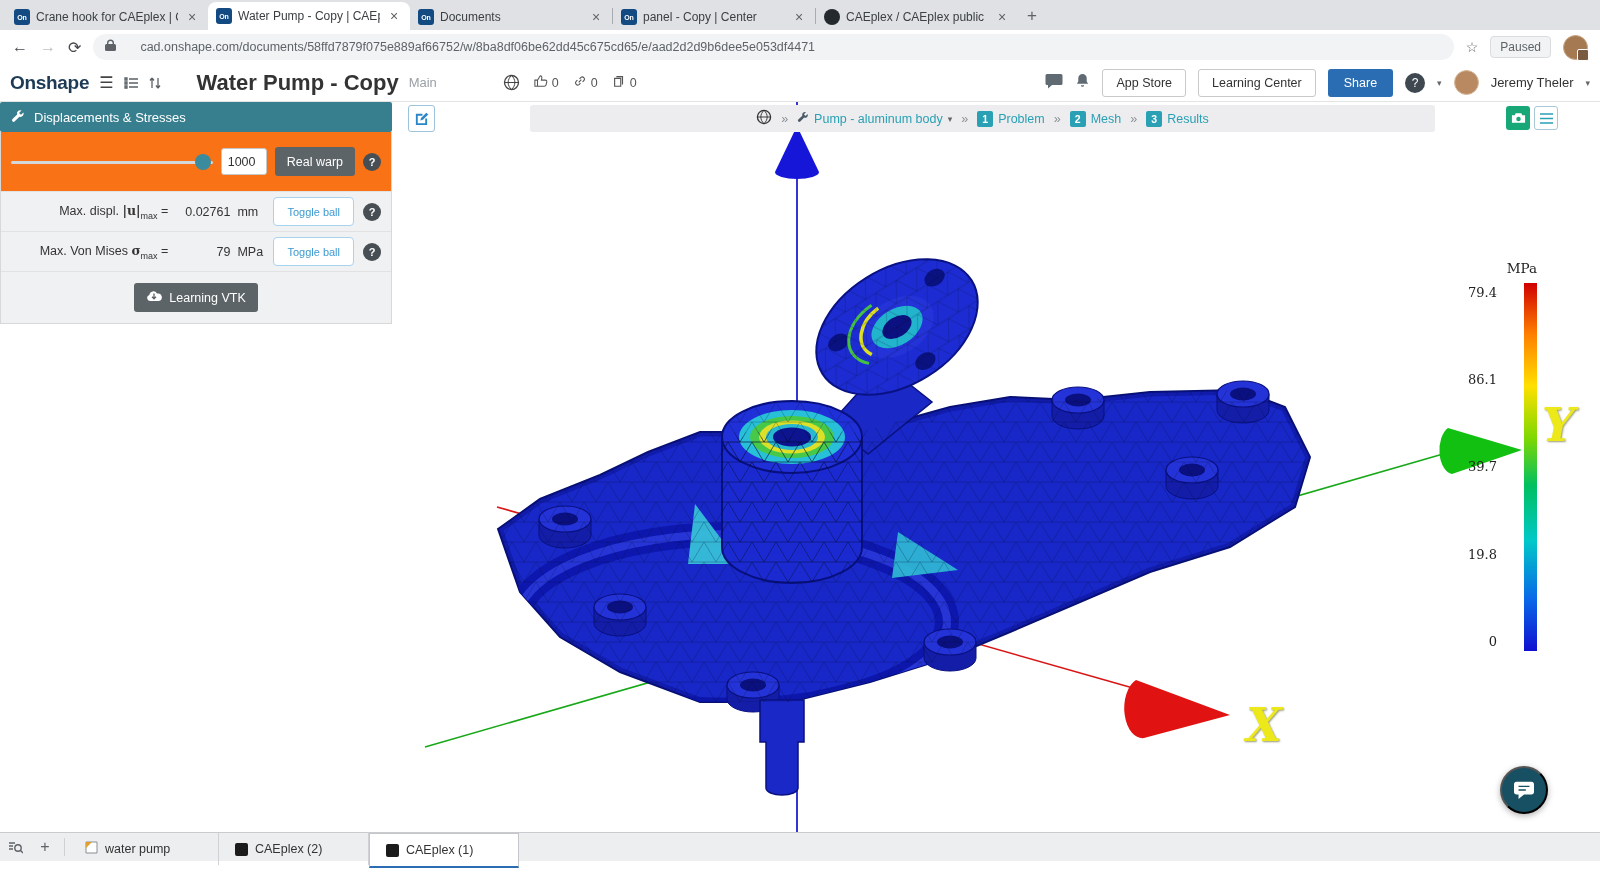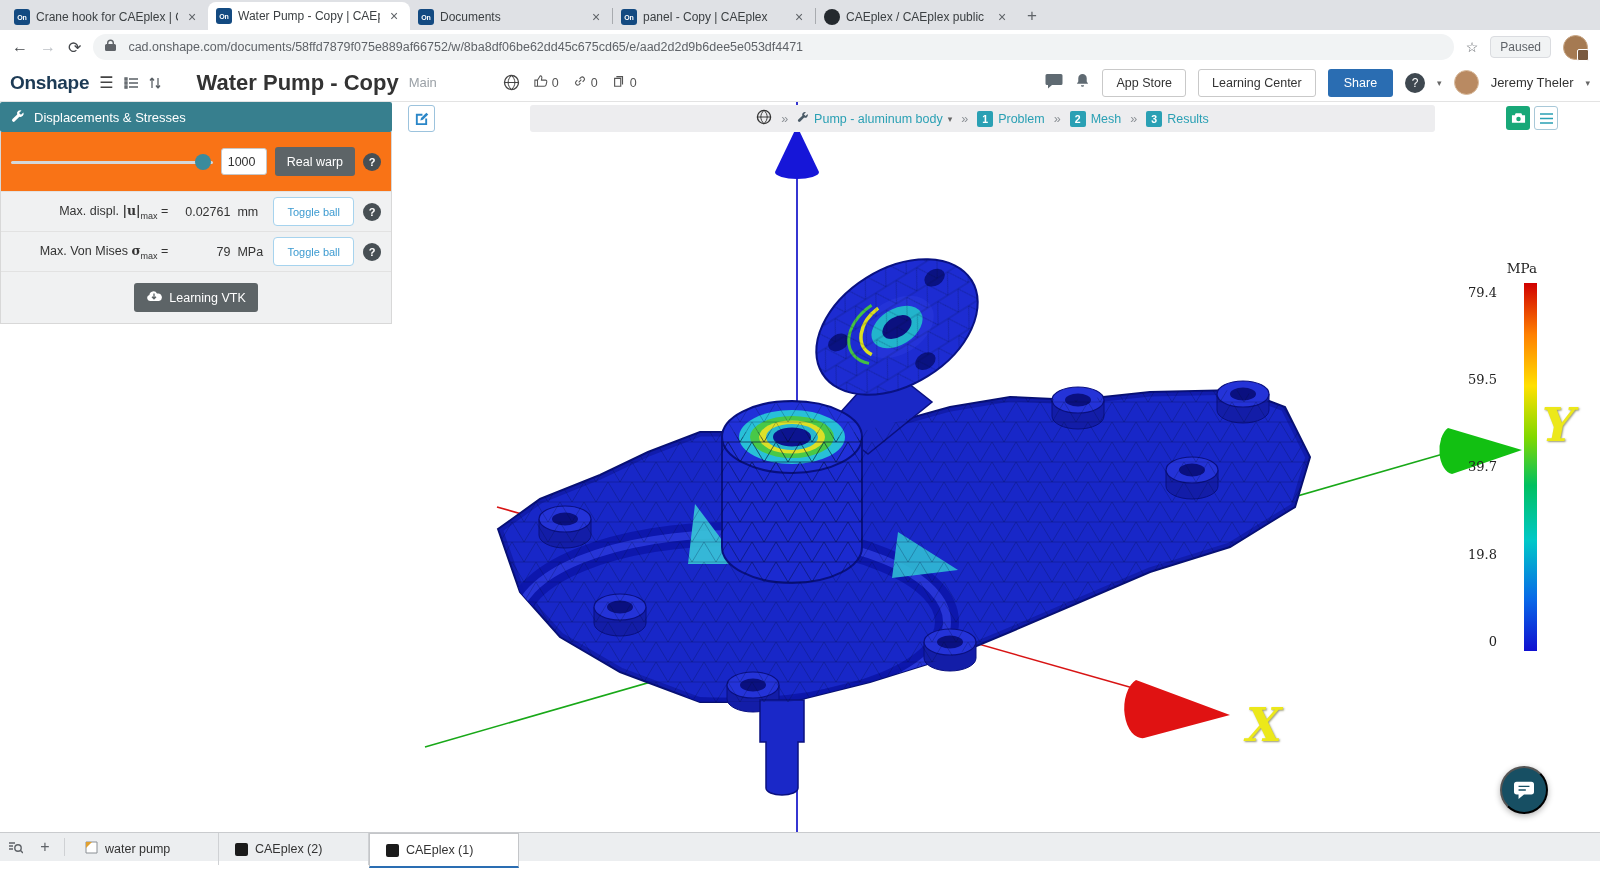--- a/index.html
+++ b/index.html
@@ -14,21 +14,21 @@
   .favicon{flex:0 0 auto;width:16px;height:16px;border-radius:3px;background:#134a81;color:#fff;font-size:7px;font-weight:bold;display:flex;align-items:center;justify-content:center;}
   .favicon.gh{background:#24292e;border-radius:50%;font-size:9px;}
   .btab .close{flex:0 0 auto;color:#5f6368;font-size:14px;width:16px;text-align:center;}
   .tab-divider{width:1px;height:16px;background:#a8abaf;margin-bottom:6px;}
   .newtab{width:28px;height:26px;display:flex;align-items:center;justify-content:center;font-size:17px;color:#5f6368;margin-bottom:1px;}
 
   
   .addressbar{position:absolute;top:30px;left:0;right:0;height:34px;background:#fff;display:flex;align-items:center;padding:0 12px;gap:12px;}
   .nav-ic{font-size:16px;color:#46494d;}
   .nav-ic.disabled{color:#bdc1c6;}
-  .omnibox{flex:1;height:26px;background:#f1f3f4;border-radius:13px;display:flex;align-items:center;padding:0 12px;gap:12px;font-size:12.5px;color:#5f6368;}
+  .omnibox{flex:1;height:26px;background:#f1f3f4;border-radius:13px;display:flex;align-items:center;padding:0 12px;gap:24px;font-size:12.5px;color:#5f6368;}
   .omni-url{flex:1;white-space:nowrap;overflow:hidden;}
   .star{font-size:14px;color:#5f6368;}
   .paused-badge{border:1px solid #dadce0;border-radius:4px;padding:3px 9px;font-size:12px;color:#5f6368;background:#f1f3f4;}
   .chrome-avatar{width:25px;height:25px;border-radius:50%;background:#a57a52;border:1px solid #c9a684;position:relative;}
   .chrome-avatar::after{content:"";position:absolute;right:-2px;bottom:-2px;width:10px;height:10px;border-radius:2px;background:#7a5a40;border:1px solid #fff;}
 
   
   .osheader{position:absolute;top:64px;left:0;right:0;height:38px;background:#fff;border-bottom:1px solid #e3e3e3;display:flex;align-items:center;padding:0 10px;gap:10px;}
   .oslogo{font-weight:bold;font-size:19px;color:#1c3a55;letter-spacing:-.3px;}
   .hamb{font-size:16px;color:#444;}
@@ -113,21 +113,21 @@
       <span class="close">×</span>
     </div>
     <div class="btab">
       <span class="favicon">On</span>
       <span class="ttitle">Documents</span>
       <span class="close">×</span>
     </div>
     <div class="tab-divider"></div>
     <div class="btab">
       <span class="favicon">On</span>
-      <span class="ttitle">panel - Copy | CAEplex</span>
+      <span class="ttitle">panel - Copy | Center</span>
       <span class="close">×</span>
     </div>
     <div class="tab-divider"></div>
     <div class="btab">
       <span class="favicon gh"></span>
       <span class="ttitle">CAEplex / CAEplex public proj</span>
       <span class="close">×</span>
     </div>
     <div class="newtab">+</div>
   </div>
@@ -429,21 +429,21 @@
     <button class="legend-btn">
       <svg width="13" height="11" viewBox="0 0 13 11">
           <path d="M0 1h13M0 5.5h13M0 10h13" stroke="#2aa0b4" stroke-width="1.6"></path>
         </svg>
     </button>
 
     <div class="legend">
       <div class="unit">MPa</div>
       <div class="bar"></div>
       <span class="tick t0">79.4</span>
-      <span class="tick t1">59.5</span>
+      <span class="tick t1">86.1</span>
       <span class="tick t2">39.7</span>
       <span class="tick t3">19.8</span>
       <span class="tick t4">0</span>
     </div>
 
     <button class="chatfab">
       <svg width="22" height="20" viewBox="0 0 24 22">
           <path d="M4 2h16a3 3 0 0 1 3 3v8a3 3 0 0 1-3 3h-8l-6 5v-5H4a3 3 0 0 1-3-3V5a3 3 0 0 1 3-3z" fill="#fff"></path>
           <path d="M6 7h12M6 11h8" stroke="#174f63" stroke-width="1.6"></path>
         </svg>

